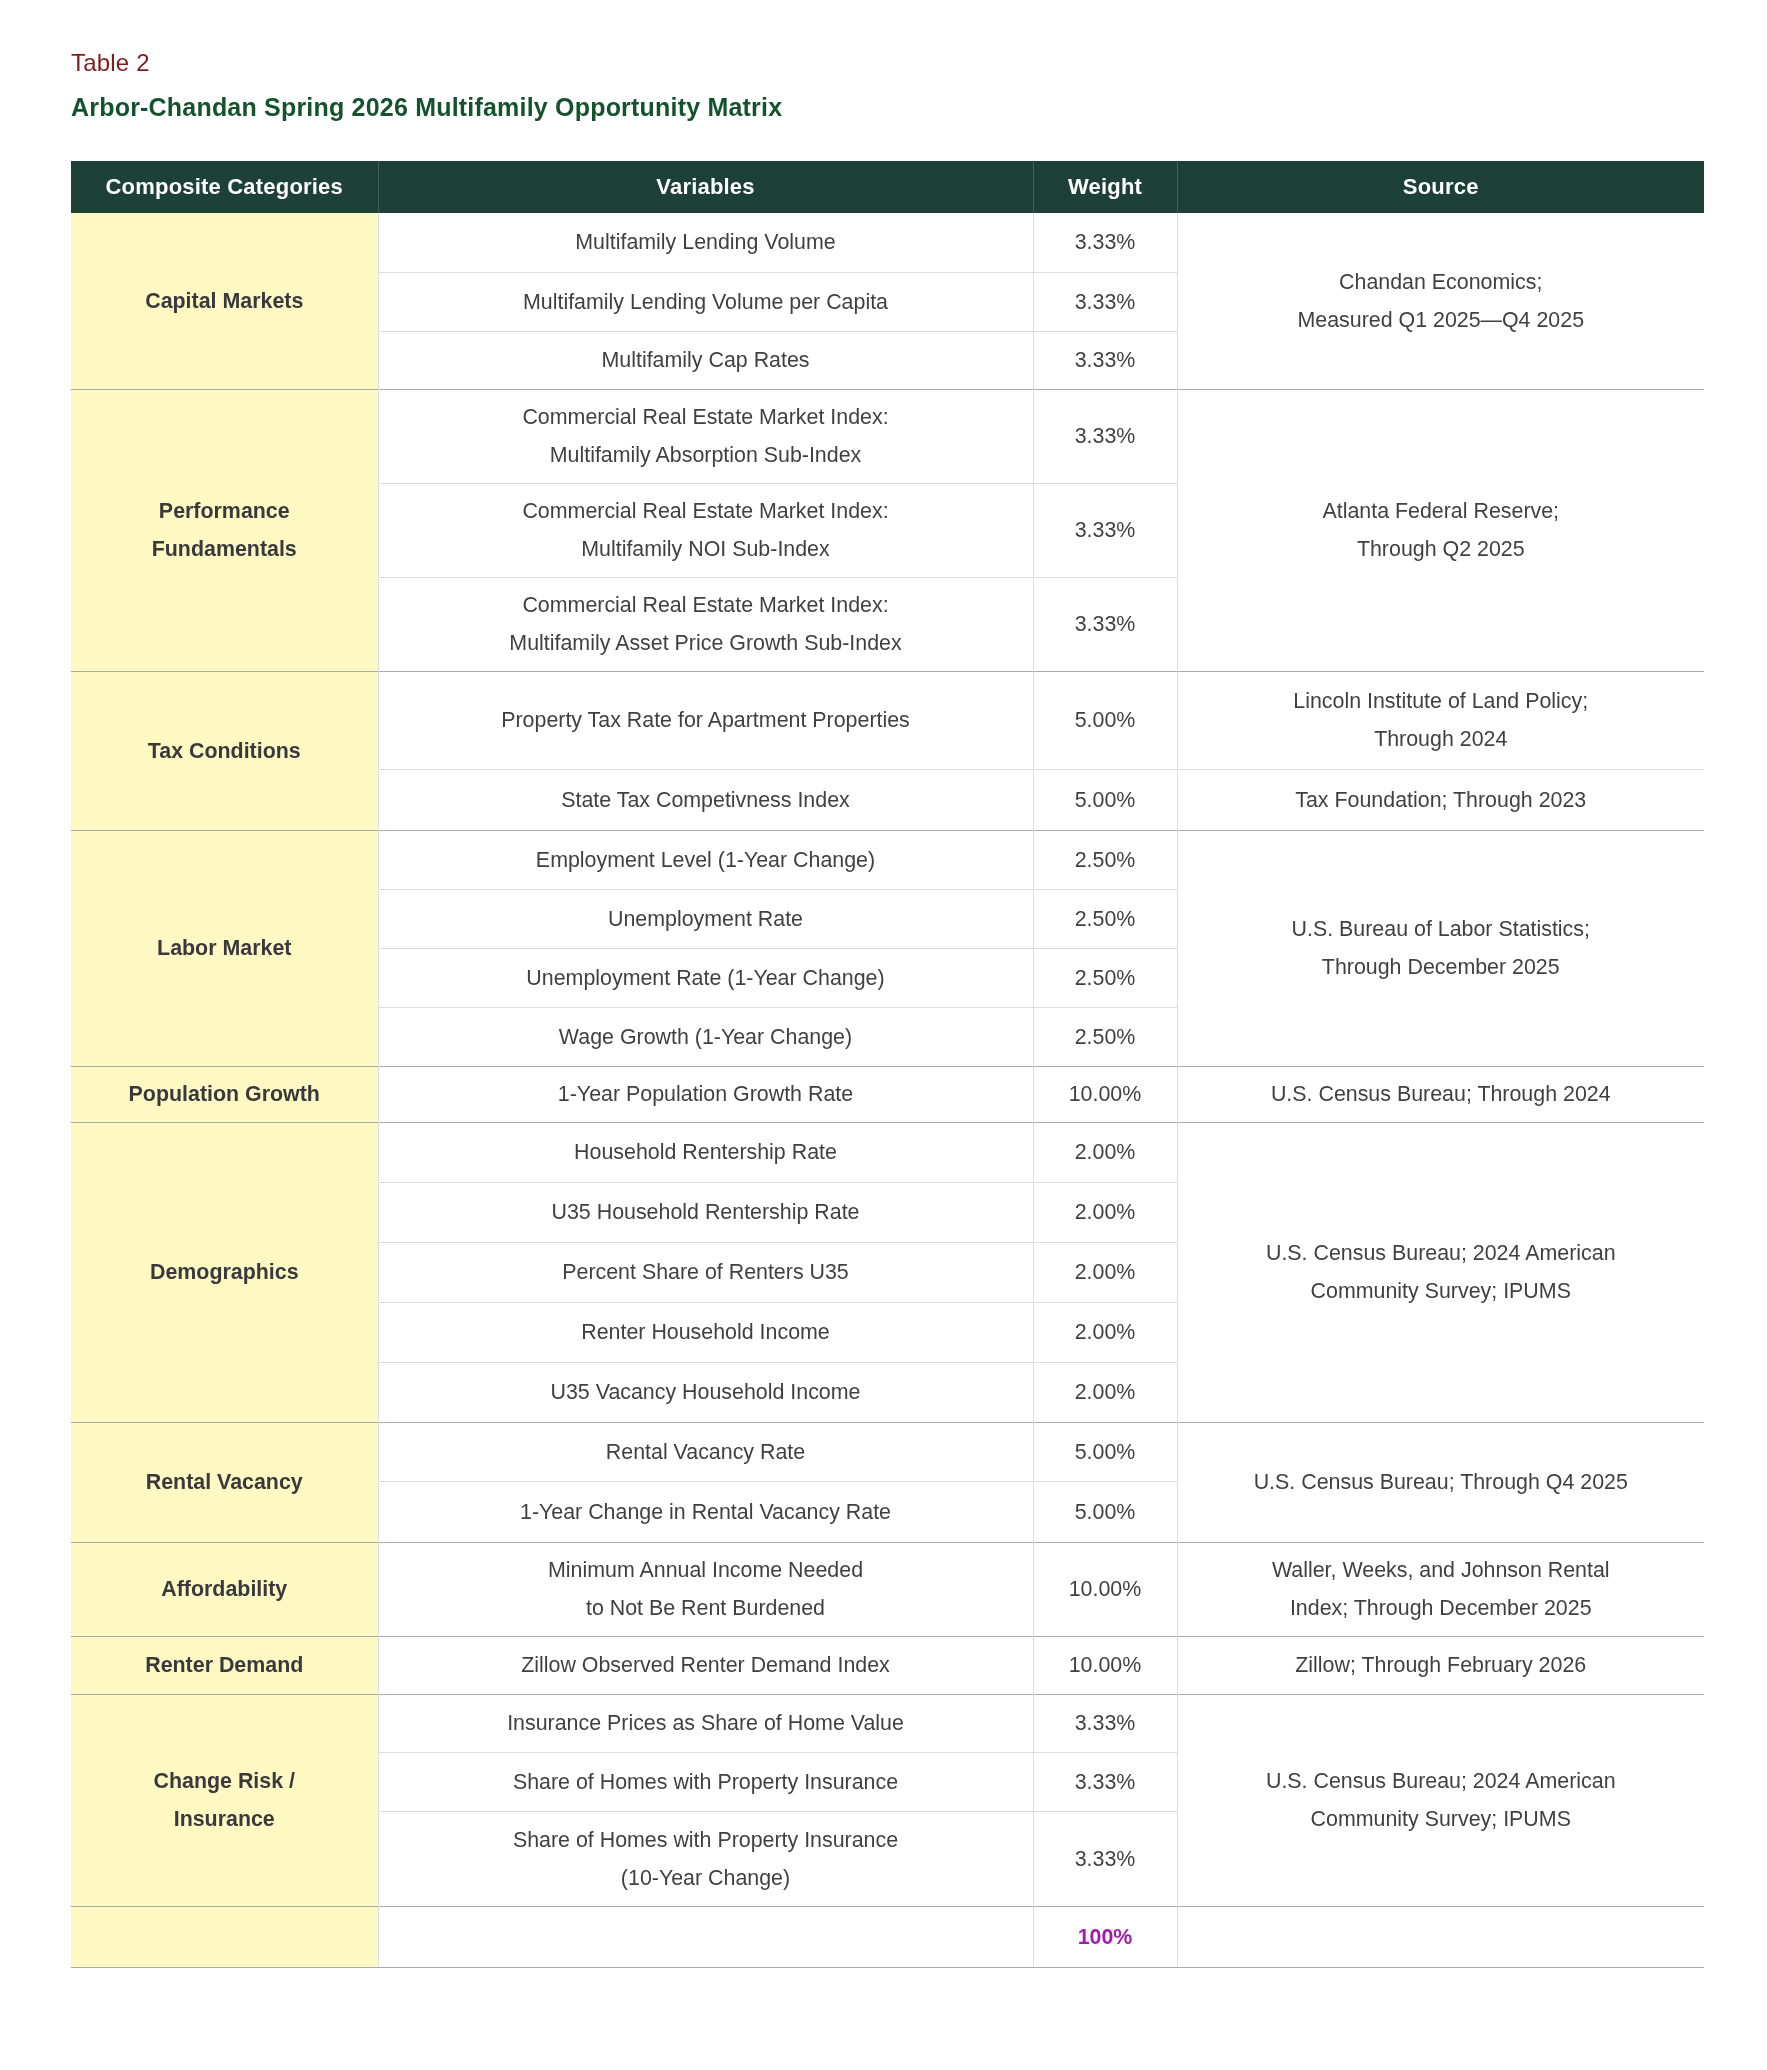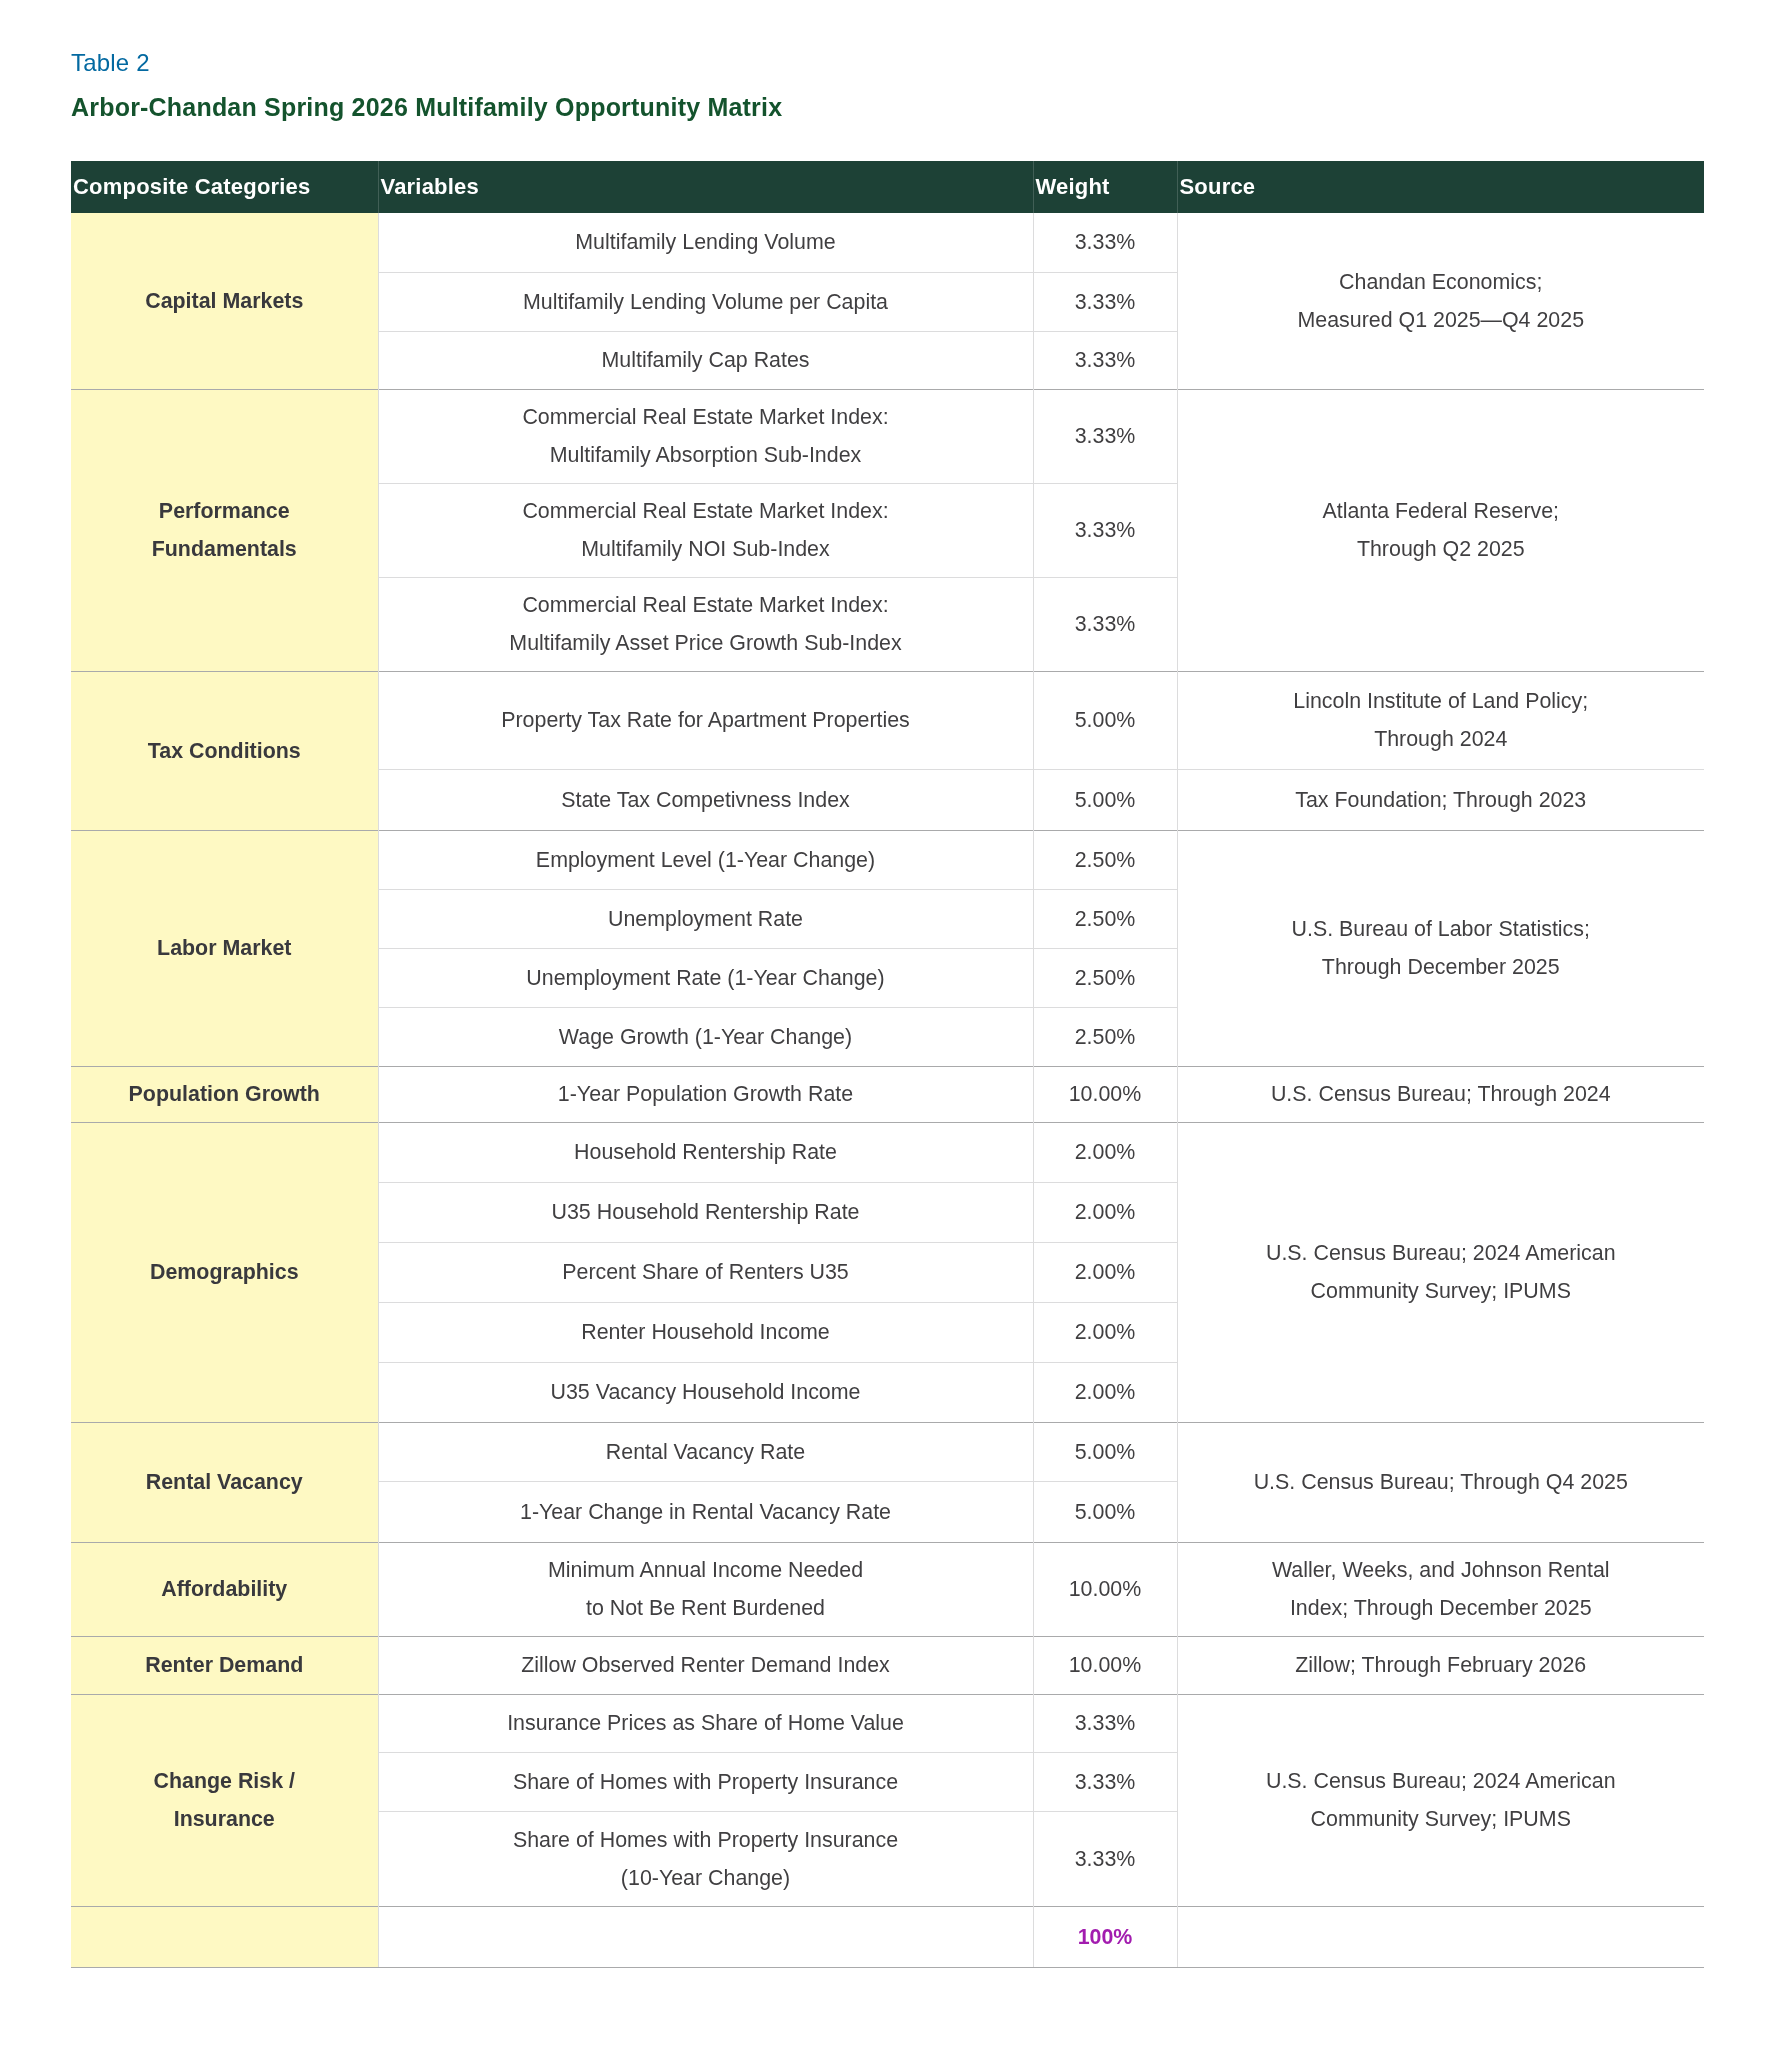--- a/index.html
+++ b/index.html
@@ -10,21 +10,21 @@
     font-family: "Liberation Sans", "DejaVu Sans", sans-serif;
   }
   .page {
     width: 1768px;
     min-height: 2070px;
     padding: 49px 62px 53px 71px;
   }
   .eyebrow {
     font-size: 24px;
     font-weight: 500;
-    color: #0369a1;
+    color: #7f1d1d;
     line-height: 1.2;
     letter-spacing: 0.2px;
   }
   .title {
     font-size: 25px;
     font-weight: 700;
     color: #14532d;
     line-height: 1.2;
     margin-top: 14.3px;
     letter-spacing: 0.2px;
@@ -34,21 +34,21 @@
     table-layout: fixed;
     width: 1633px;
     margin-top: 39px;
   }
   thead th {
     background: #1d4136;
     color: #ffffff;
     font-size: 22px;
     font-weight: 700;
     height: 52px;
-    text-align: left;
+    text-align: center;
     vertical-align: middle;
     padding: 0 2px;
     letter-spacing: 0.2px;
   }
   thead th + th { border-left: 0.9px solid rgba(255,255,255,0.16); }
   td {
     font-size: 21.4px;
     color: #403f41;
     text-align: center;
     vertical-align: middle;

